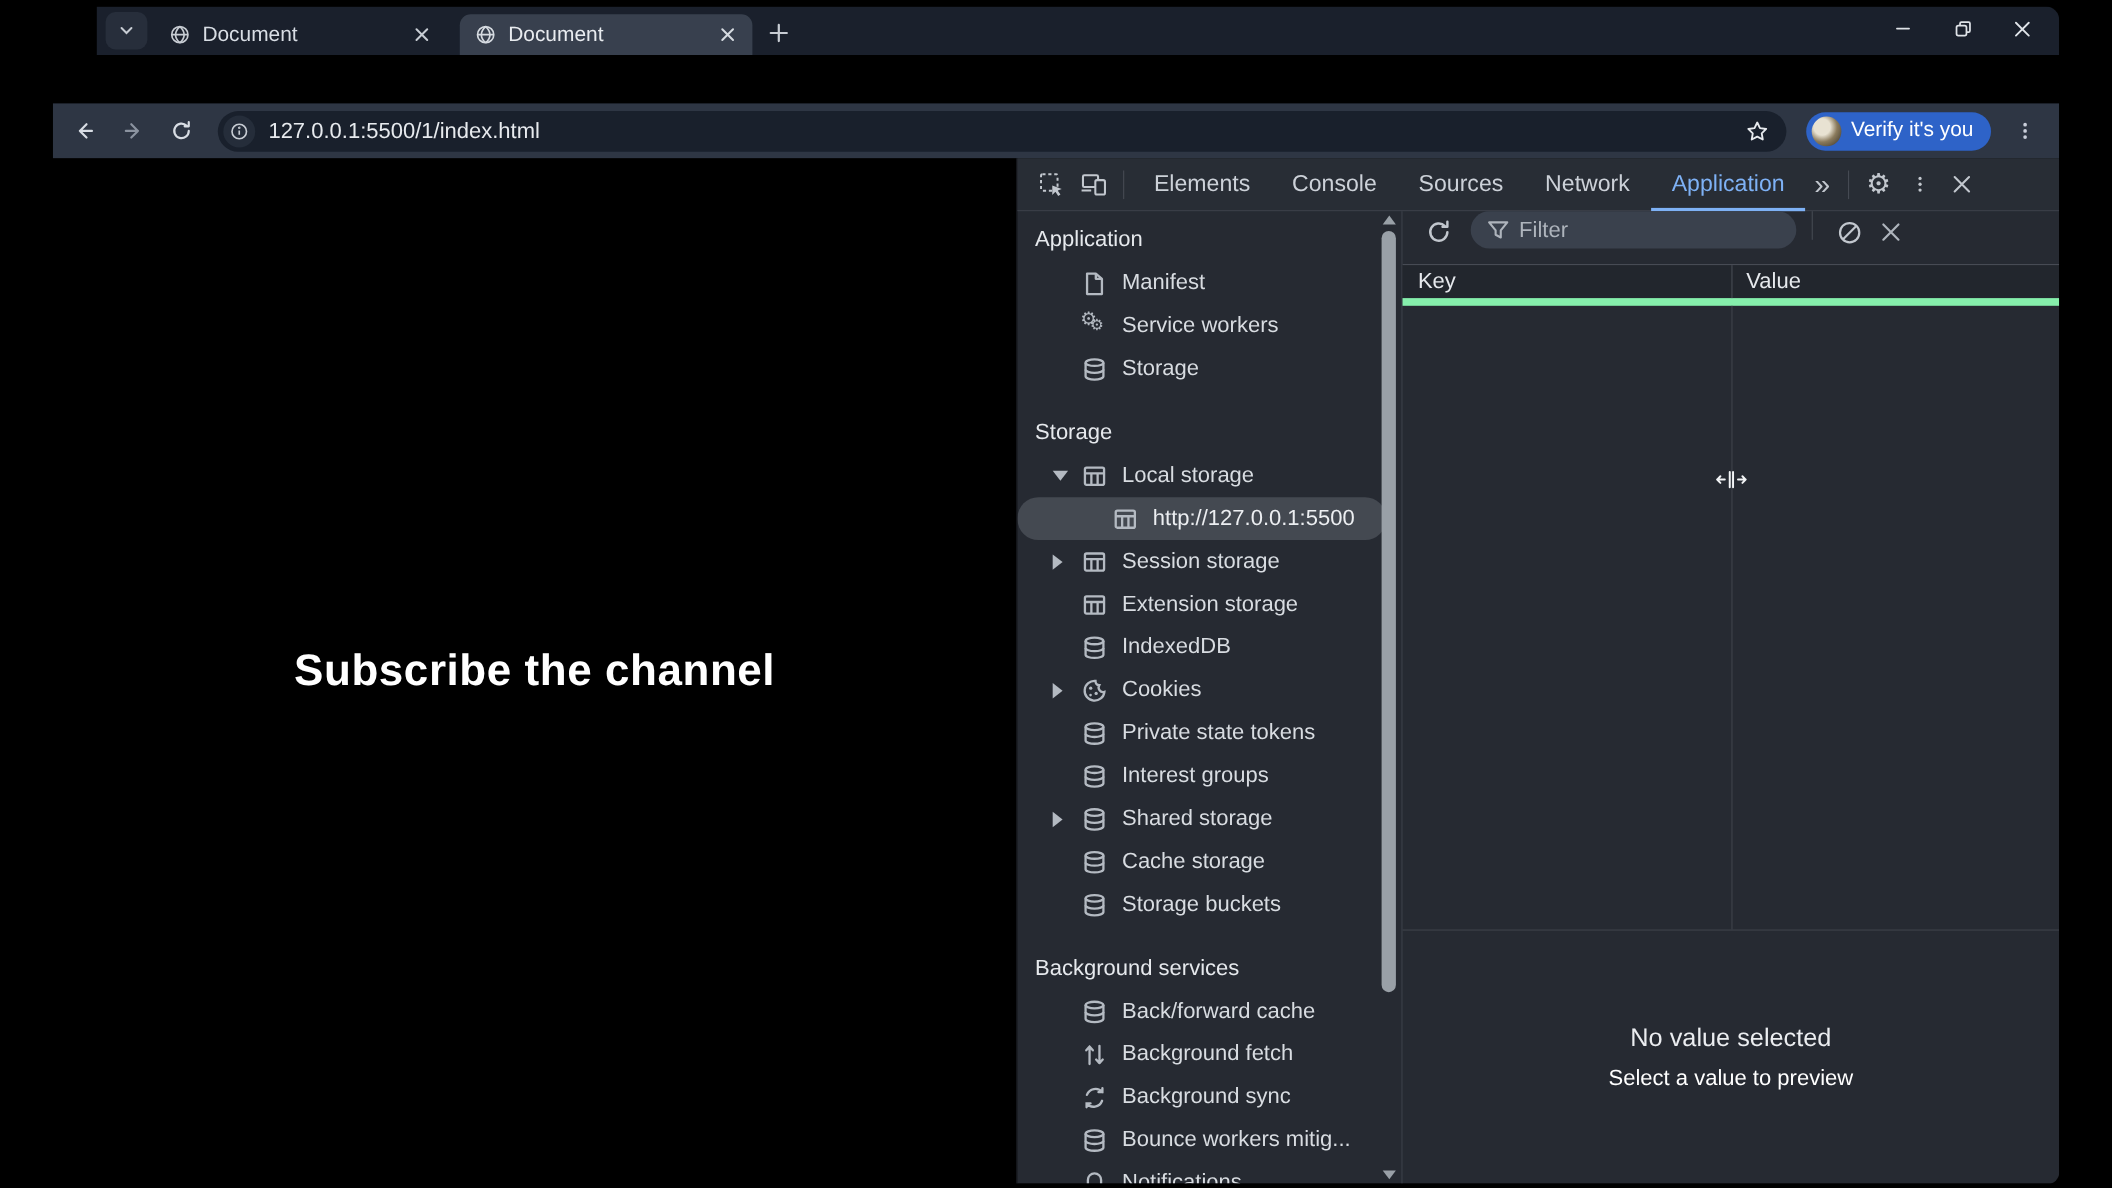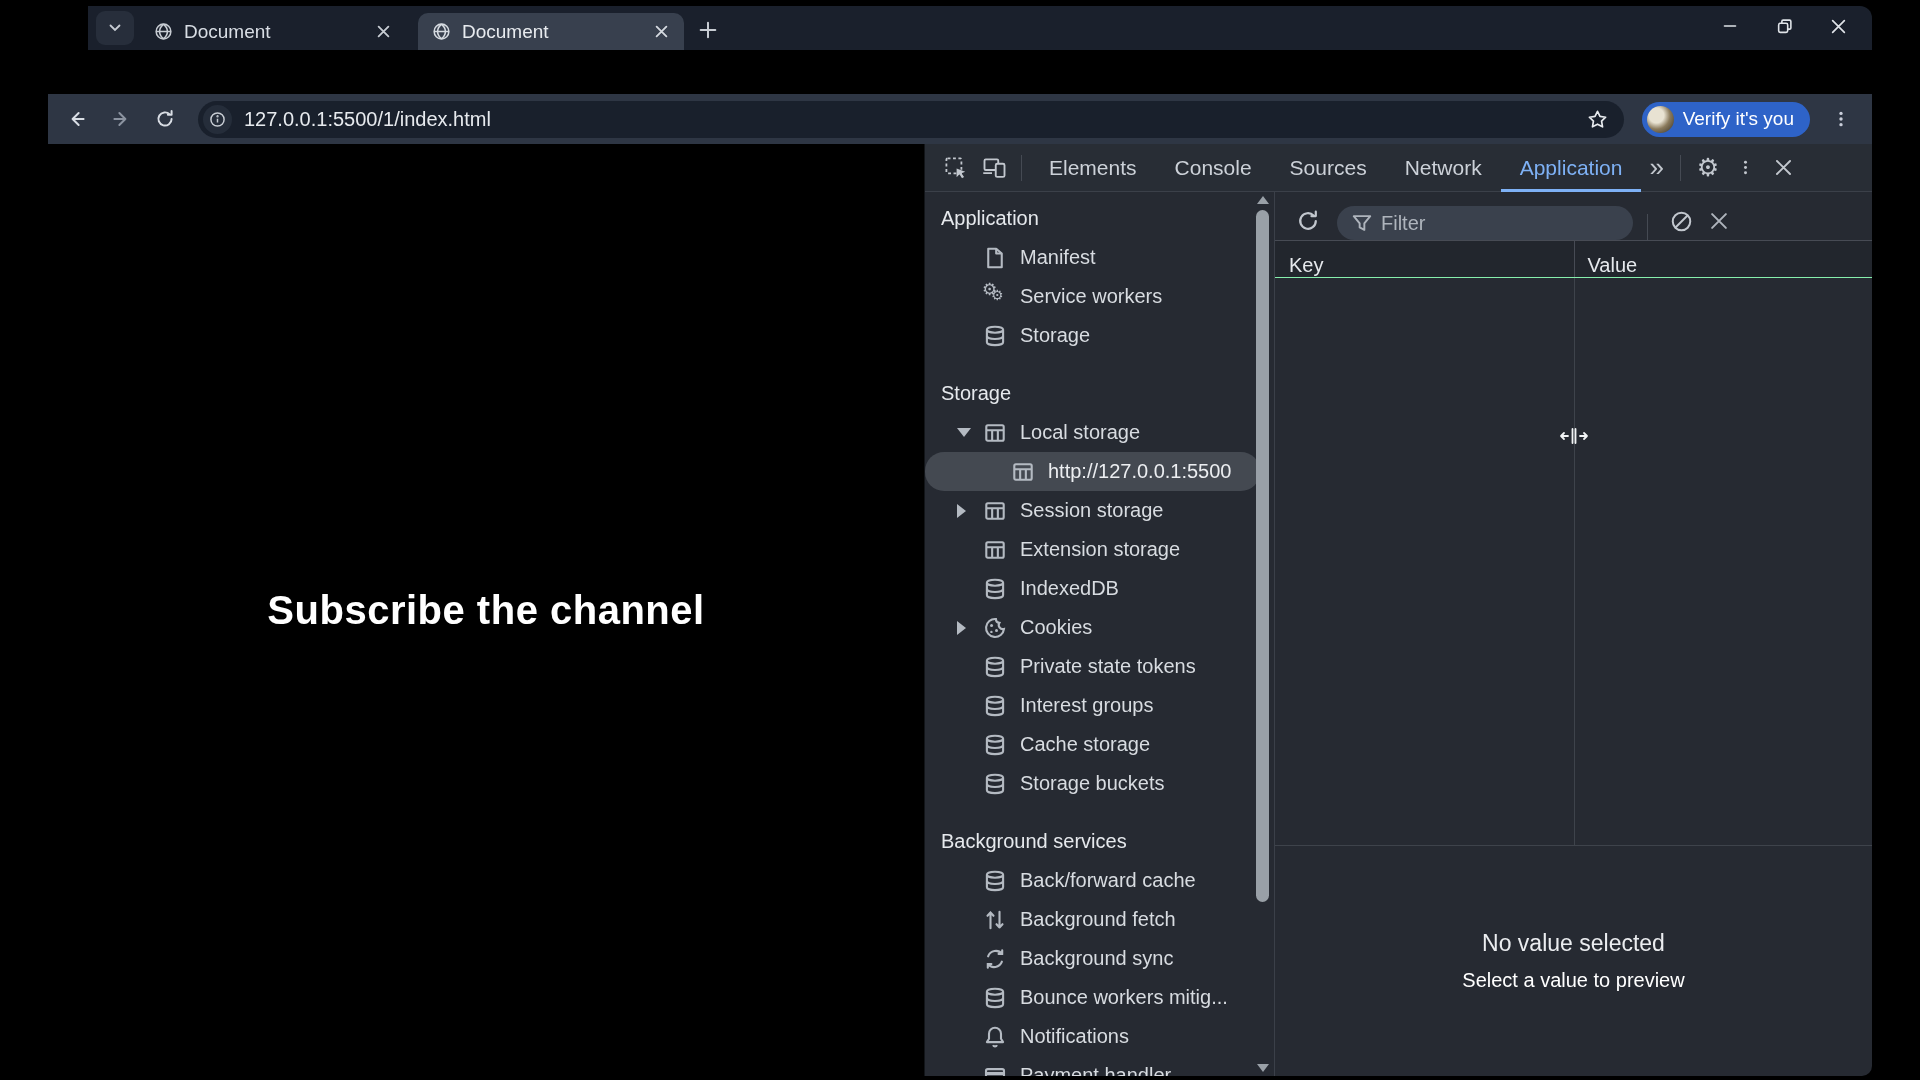--- a/index.html
+++ b/index.html
@@ -68,28 +68,28 @@
   .tri { position:absolute; left:32px; width:0; height:0; }
   .tri.open { border-left:7px solid transparent; border-right:7px solid transparent; border-top:9px solid #B4BAC2; }
   .tri.closed { border-top:7px solid transparent; border-bottom:7px solid transparent; border-left:9px solid #B4BAC2; }
   .sb-scroll { position:absolute; right:3px; top:2px; bottom:2px; width:16px; }
   .sb-up { position:absolute; top:2px; left:2px; width:0; height:0; border-left:6px solid transparent; border-right:6px solid transparent; border-bottom:8px solid #99A0A7; }
   .sb-down { position:absolute; bottom:2px; left:2px; width:0; height:0; border-left:6px solid transparent; border-right:6px solid transparent; border-top:8px solid #99A0A7; }
   .sb-thumb { position:absolute; top:16px; left:1px; width:13px; height:692px; border-radius:7px; background:#99A0A7; }
 
   
   .dt-main { flex:1; display:flex; flex-direction:column; min-width:0; }
-  .filterbar { height:48px; display:flex; align-items:flex-end; padding:0 12px 0 14px; flex:none; }
+  .filterbar { height:48px; display:flex; align-items:flex-start; padding:0 12px 0 14px; flex:none; }
   .filterpill { position:relative; width:296px; height:34px; margin-left:10px; background:#3A414D; border-radius:17px; }
   .filterpill input { position:absolute; inset:0; background:transparent; border:none; outline:none;
                       padding-left:44px; color:#E6E9ED; font-size:20px; font-family:"Liberation Sans",sans-serif; }
   .filterpill input::placeholder { color:#AEB4BC; }
   .funnel { position:absolute; left:14px; top:6px; color:#AEB4BC; }
-  .thead { height:38px; border-top:1px solid #474B54; border-bottom:1px solid #86efac; background:#22262D;
-           position:relative; display:flex; align-items:flex-end; flex:none; color:#E6E9ED; font-size:20px; }
+  .thead { height:38px; border-top:1px solid #474B54; border-bottom:7px solid #86efac; background:#22262D;
+           position:relative; display:flex; align-items:center; flex:none; color:#E6E9ED; font-size:20px; }
   .thead .key { padding-left:14px; }
   .thead .val { position:absolute; left:50%; padding-left:14px; }
   .cdiv { position:absolute; left:50%; top:0; bottom:0; width:1px; background:#474B54; }
   .tbody { flex:1; position:relative; min-height:0; }
   .tbody .cdiv { background:#3E434B; }
   .resize-cursor { position:absolute; left:50%; top:148px; transform:translateX(-50%); color:#F2F4F6; }
   .previewpane { height:231px; flex:none; border-top:1px solid #3E434B; display:flex; flex-direction:column;
                  align-items:center; justify-content:center; gap:12px; }
   .pv-title { color:#EBEDF0; font-size:23px; font-weight:400; }
   .pv-sub { color:#ffffff; font-size:20px; }
@@ -395,20 +395,33 @@
             <span class="icn">
                 <svg width="24" height="24" viewBox="0 0 16 16">
                   <g stroke="currentColor" stroke-width="1.4" fill="none">
                     <ellipse cx="8" cy="3.8" rx="5.4" ry="2"></ellipse>
                     <path d="M2.6 3.8v8.3c0 1.1 2.4 2 5.4 2s5.4-.9 5.4-2V3.8"></path>
                     <path d="M2.6 8c0 1.1 2.4 2 5.4 2s5.4-.9 5.4-2"></path>
                   </g>
                 </svg>
               </span>
             <span>Interest groups</span>
+          </div>
+          <div class="row lvl1">
+            <span class="tri closed"></span>
+            <span class="icn">
+                <svg width="24" height="24" viewBox="0 0 16 16">
+                  <g stroke="currentColor" stroke-width="1.4" fill="none">
+                    <ellipse cx="8" cy="3.8" rx="5.4" ry="2"></ellipse>
+                    <path d="M2.6 3.8v8.3c0 1.1 2.4 2 5.4 2s5.4-.9 5.4-2V3.8"></path>
+                    <path d="M2.6 8c0 1.1 2.4 2 5.4 2s5.4-.9 5.4-2"></path>
+                  </g>
+                </svg>
+              </span>
+            <span>Shared storage</span>
           </div>
           <div class="row lvl1">
             <span class="icn">
                 <svg width="24" height="24" viewBox="0 0 16 16">
                   <g stroke="currentColor" stroke-width="1.4" fill="none">
                     <ellipse cx="8" cy="3.8" rx="5.4" ry="2"></ellipse>
                     <path d="M2.6 3.8v8.3c0 1.1 2.4 2 5.4 2s5.4-.9 5.4-2V3.8"></path>
                     <path d="M2.6 8c0 1.1 2.4 2 5.4 2s5.4-.9 5.4-2"></path>
                   </g>
                 </svg>

